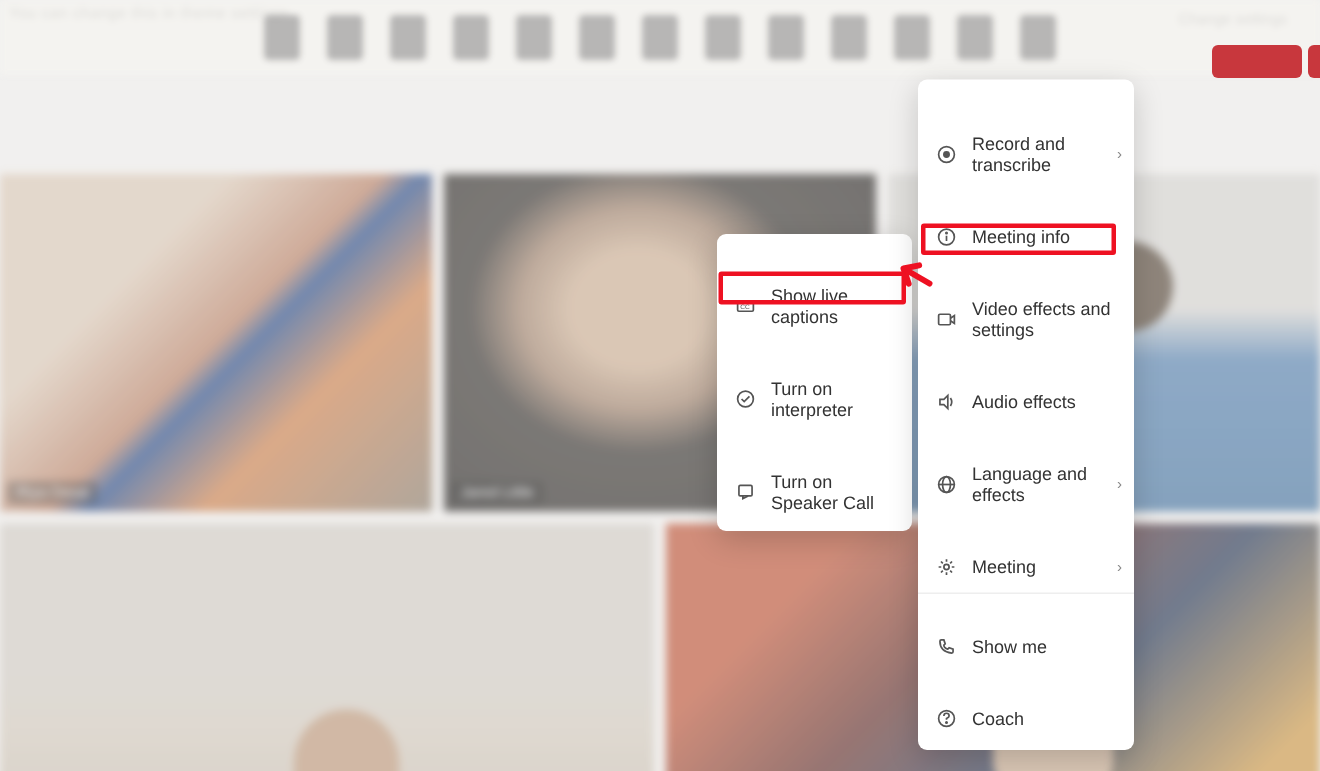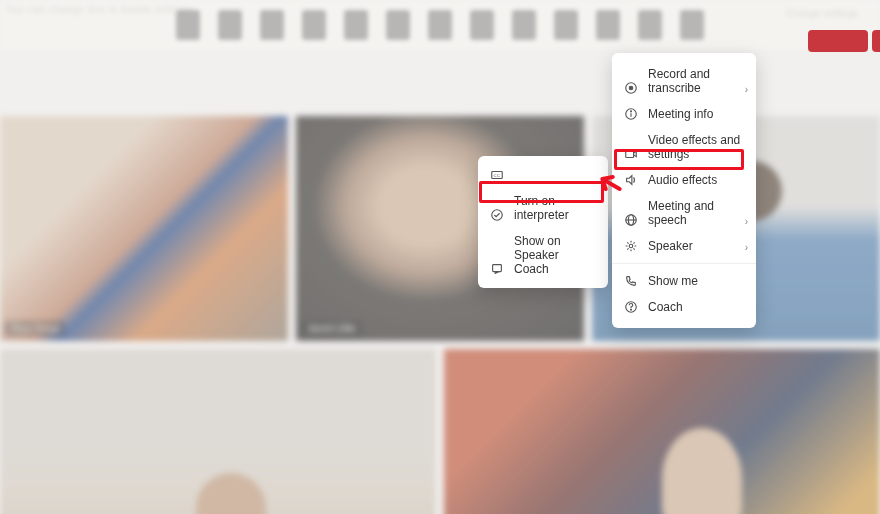--- a/index.html
+++ b/index.html
@@ -24,21 +24,21 @@
 .top-toolbar { position: absolute; top: 0; left: 0; right: 0; height: 50px; background: rgba(245,243,240,0.85); display: flex; align-items: center; justify-content: center; gap: 18px; filter: blur(2px); }
 .tool-icon { width: 24px; height: 30px; background: #858585; opacity: 0.55; border-radius: 3px; }
 .leave-btn { position: absolute; right: 12px; top: 30px; width: 60px; height: 22px; background: #c8373d; border-radius: 4px; }
 .leave-caret { position:absolute; right: -20px; top:0; width:16px; height:22px; background:#c8373d; border-radius:4px; }
 
 
 .scrim { position:absolute; inset:0; background:rgba(255,255,255,0.35); }
 
 
 .dropdown-main { position: absolute; top: 53px; left: 612px; width: 144px; background: #fff; border-radius: 6px; box-shadow: 0 6px 20px rgba(0,0,0,0.18); padding: 8px 0; z-index: 10; }
-.menu-item { display: flex; align-items: flex-end; padding: 6px 12px; gap: 10px; font-size: 12px; color: #333; cursor: pointer; position: relative; }
+.menu-item { display: flex; align-items: center; padding: 6px 12px; gap: 10px; font-size: 12px; color: #333; cursor: pointer; position: relative; margin-top: 22px; }
 .menu-item .chev { position: absolute; right: 8px; color: #888; font-size: 10px; }
 .menu-icon { width: 14px; height: 14px; display: inline-flex; align-items: center; justify-content: center; flex-shrink: 0; }
 .menu-icon svg, .menu-icon span { width: 14px; height: 14px; stroke: #555; fill: none; stroke-width: 1.3; }
 .divider { height: 1px; background: #eee; margin: 4px 0; }
 .highlight-red { position: absolute; border: 3px solid #e12; border-radius: 2px; z-index: 15; pointer-events: none; }
 .hl-lang { left: 614px; top: 149px; width: 130px; height: 21px; }
 .hl-interp { left: 479px; top: 181px; width: 125px; height: 22px; }
 
 
 .dropdown-sub { position: absolute; top: 156px; left: 478px; width: 130px; background: #fff; border-radius: 6px; box-shadow: 0 6px 20px rgba(0,0,0,0.18); padding: 6px 0; z-index: 9; }
@@ -141,31 +141,31 @@
     <span>Audio effects</span>
   </div>
   <div class="menu-item">
     <span class="menu-icon">
         <svg viewBox="0 0 16 16">
           <circle cx="8" cy="8" r="6"></circle>
           <ellipse cx="8" cy="8" rx="3" ry="6"></ellipse>
           <line x1="2" y1="8" x2="14" y2="8"></line>
         </svg>
       </span>
-    <span>Meeting and speech</span>
+    <span>Language and effects</span>
     <span class="chev">›</span>
   </div>
   <div class="menu-item">
     <span class="menu-icon">
         <svg viewBox="0 0 16 16">
           <circle cx="8" cy="8" r="2"></circle>
           <path d="M8 2 L8 4 M8 12 L8 14 M2 8 L4 8 M12 8 L14 8 M3.8 3.8 L5.2 5.2 M10.8 10.8 L12.2 12.2 M3.8 12.2 L5.2 10.8 M10.8 5.2 L12.2 3.8"></path>
         </svg>
       </span>
-    <span>Speaker</span>
+    <span>Meeting</span>
     <span class="chev">›</span>
   </div>
   <div class="divider"></div>
   <div class="menu-item">
     <span class="menu-icon">
         <svg viewBox="0 0 16 16">
           <path d="M4 3 Q3 3 3 4 Q3 12 12 13 Q13 13 13 12 L13 10 L10 9 L9 10 Q6 9 6 7 L7 6 L6 3 Z"></path>
         </svg>
       </span>
     <span>Show me</span>
@@ -183,38 +183,39 @@
 </div>
 
 <div class="dropdown-sub">
   <div class="menu-item">
     <span class="menu-icon">
         <svg viewBox="0 0 16 16">
           <rect x="2" y="4" width="12" height="8" rx="1"></rect>
           <text x="4" y="10" font-size="5" fill="#555" stroke="none">CC</text>
         </svg>
       </span>
+    <span>Show live captions</span>
   </div>
   <div class="menu-item">
     <span class="menu-icon">
         <svg viewBox="0 0 16 16">
           <circle cx="8" cy="8" r="6"></circle>
           <path d="M5 8 L7 10 L11 6"></path>
         </svg>
       </span>
     <span>Turn on interpreter</span>
   </div>
   <div class="menu-item">
     <span class="menu-icon">
         <svg viewBox="0 0 16 16">
           <rect x="3" y="3" width="10" height="8" rx="1"></rect>
           <path d="M6 11 L6 13 L10 11"></path>
         </svg>
       </span>
-    <span>Show on Speaker Coach</span>
+    <span>Turn on Speaker Call</span>
   </div>
 </div>
 
 <div class="highlight-red hl-lang"></div>
 <div class="highlight-red hl-interp"></div>
 
 <div class="arrow">
   <svg viewBox="0 0 24 24">
       <path d="M2 12 L20 12 M14 5 L22 12 L14 19" stroke="#e12" stroke-width="4" fill="none" stroke-linecap="round" stroke-linejoin="round"></path>
     </svg>

